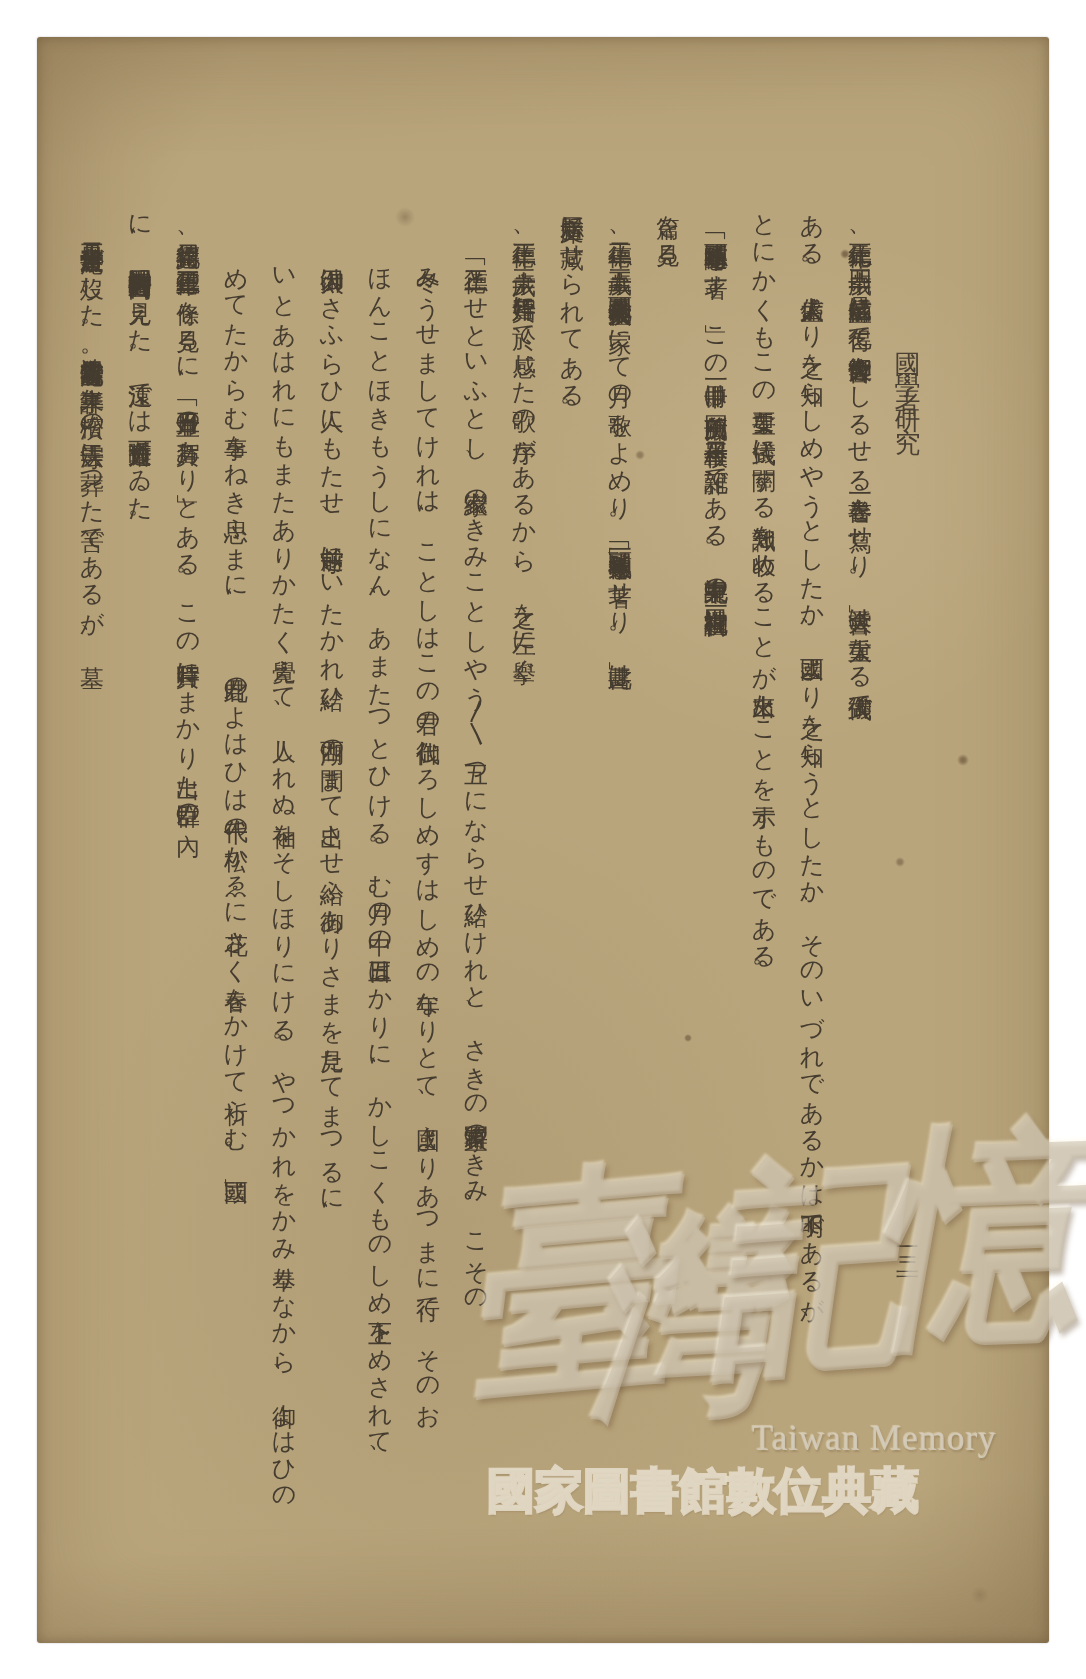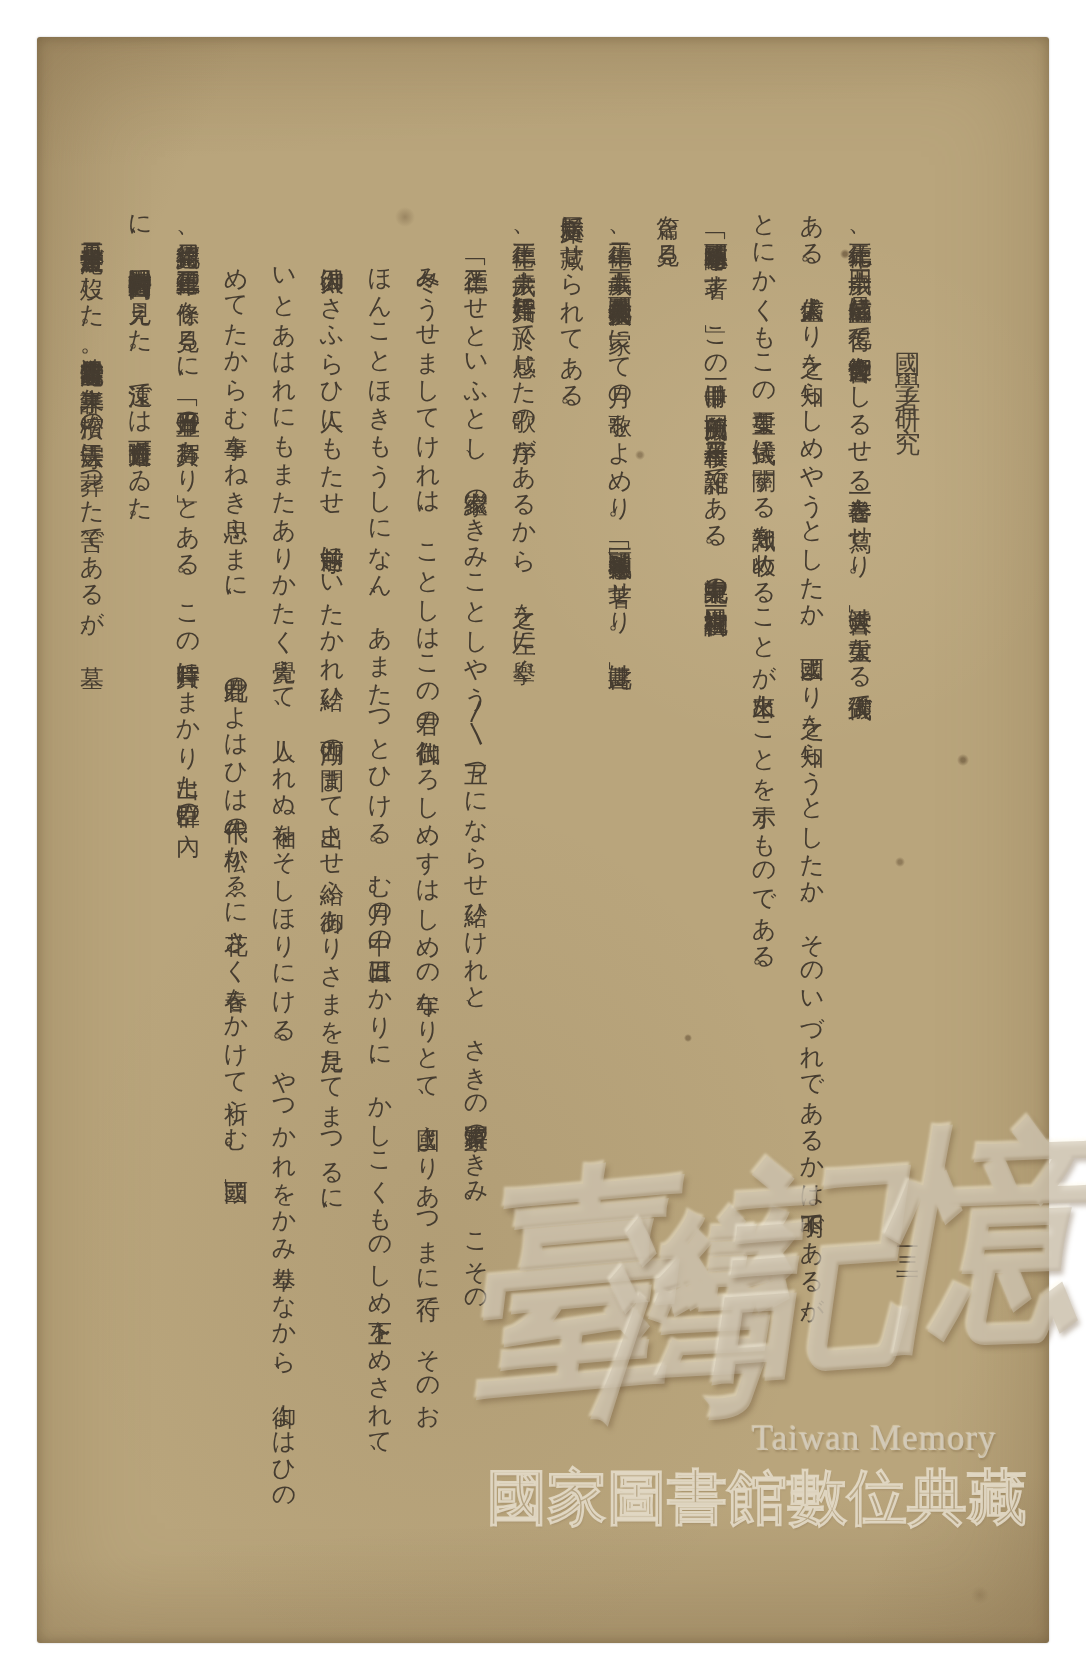--- a/index.html
+++ b/index.html
@@ -94,22 +94,22 @@
   .wm-latin {
     left: 715px; top: 1382px;
     font-size: 35px;
     letter-spacing: 1px;
     font-family: "Liberation Serif", "DejaVu Serif", serif;
     color: rgba(212,204,188,.88);
     text-shadow: -1px -1px 1px rgba(255,250,235,.40), 1px 2px 2px rgba(115,92,60,.35);
   }
   .wm-outline {
     left: 450px; top: 1428px;
-    font-size: 60px;
-    font-weight: normal;
+    font-size: 48px;
+    font-weight: bold;
     letter-spacing: 0px;
     color: rgba(222,214,196,.28);
     -webkit-text-stroke: 2.5px rgba(230,222,204,.85);
     text-shadow: 1px 2px 2px rgba(110,88,58,.25);
     line-height: 1.1;
     white-space: nowrap;
   }
 </style>
 </head>
 <body>

